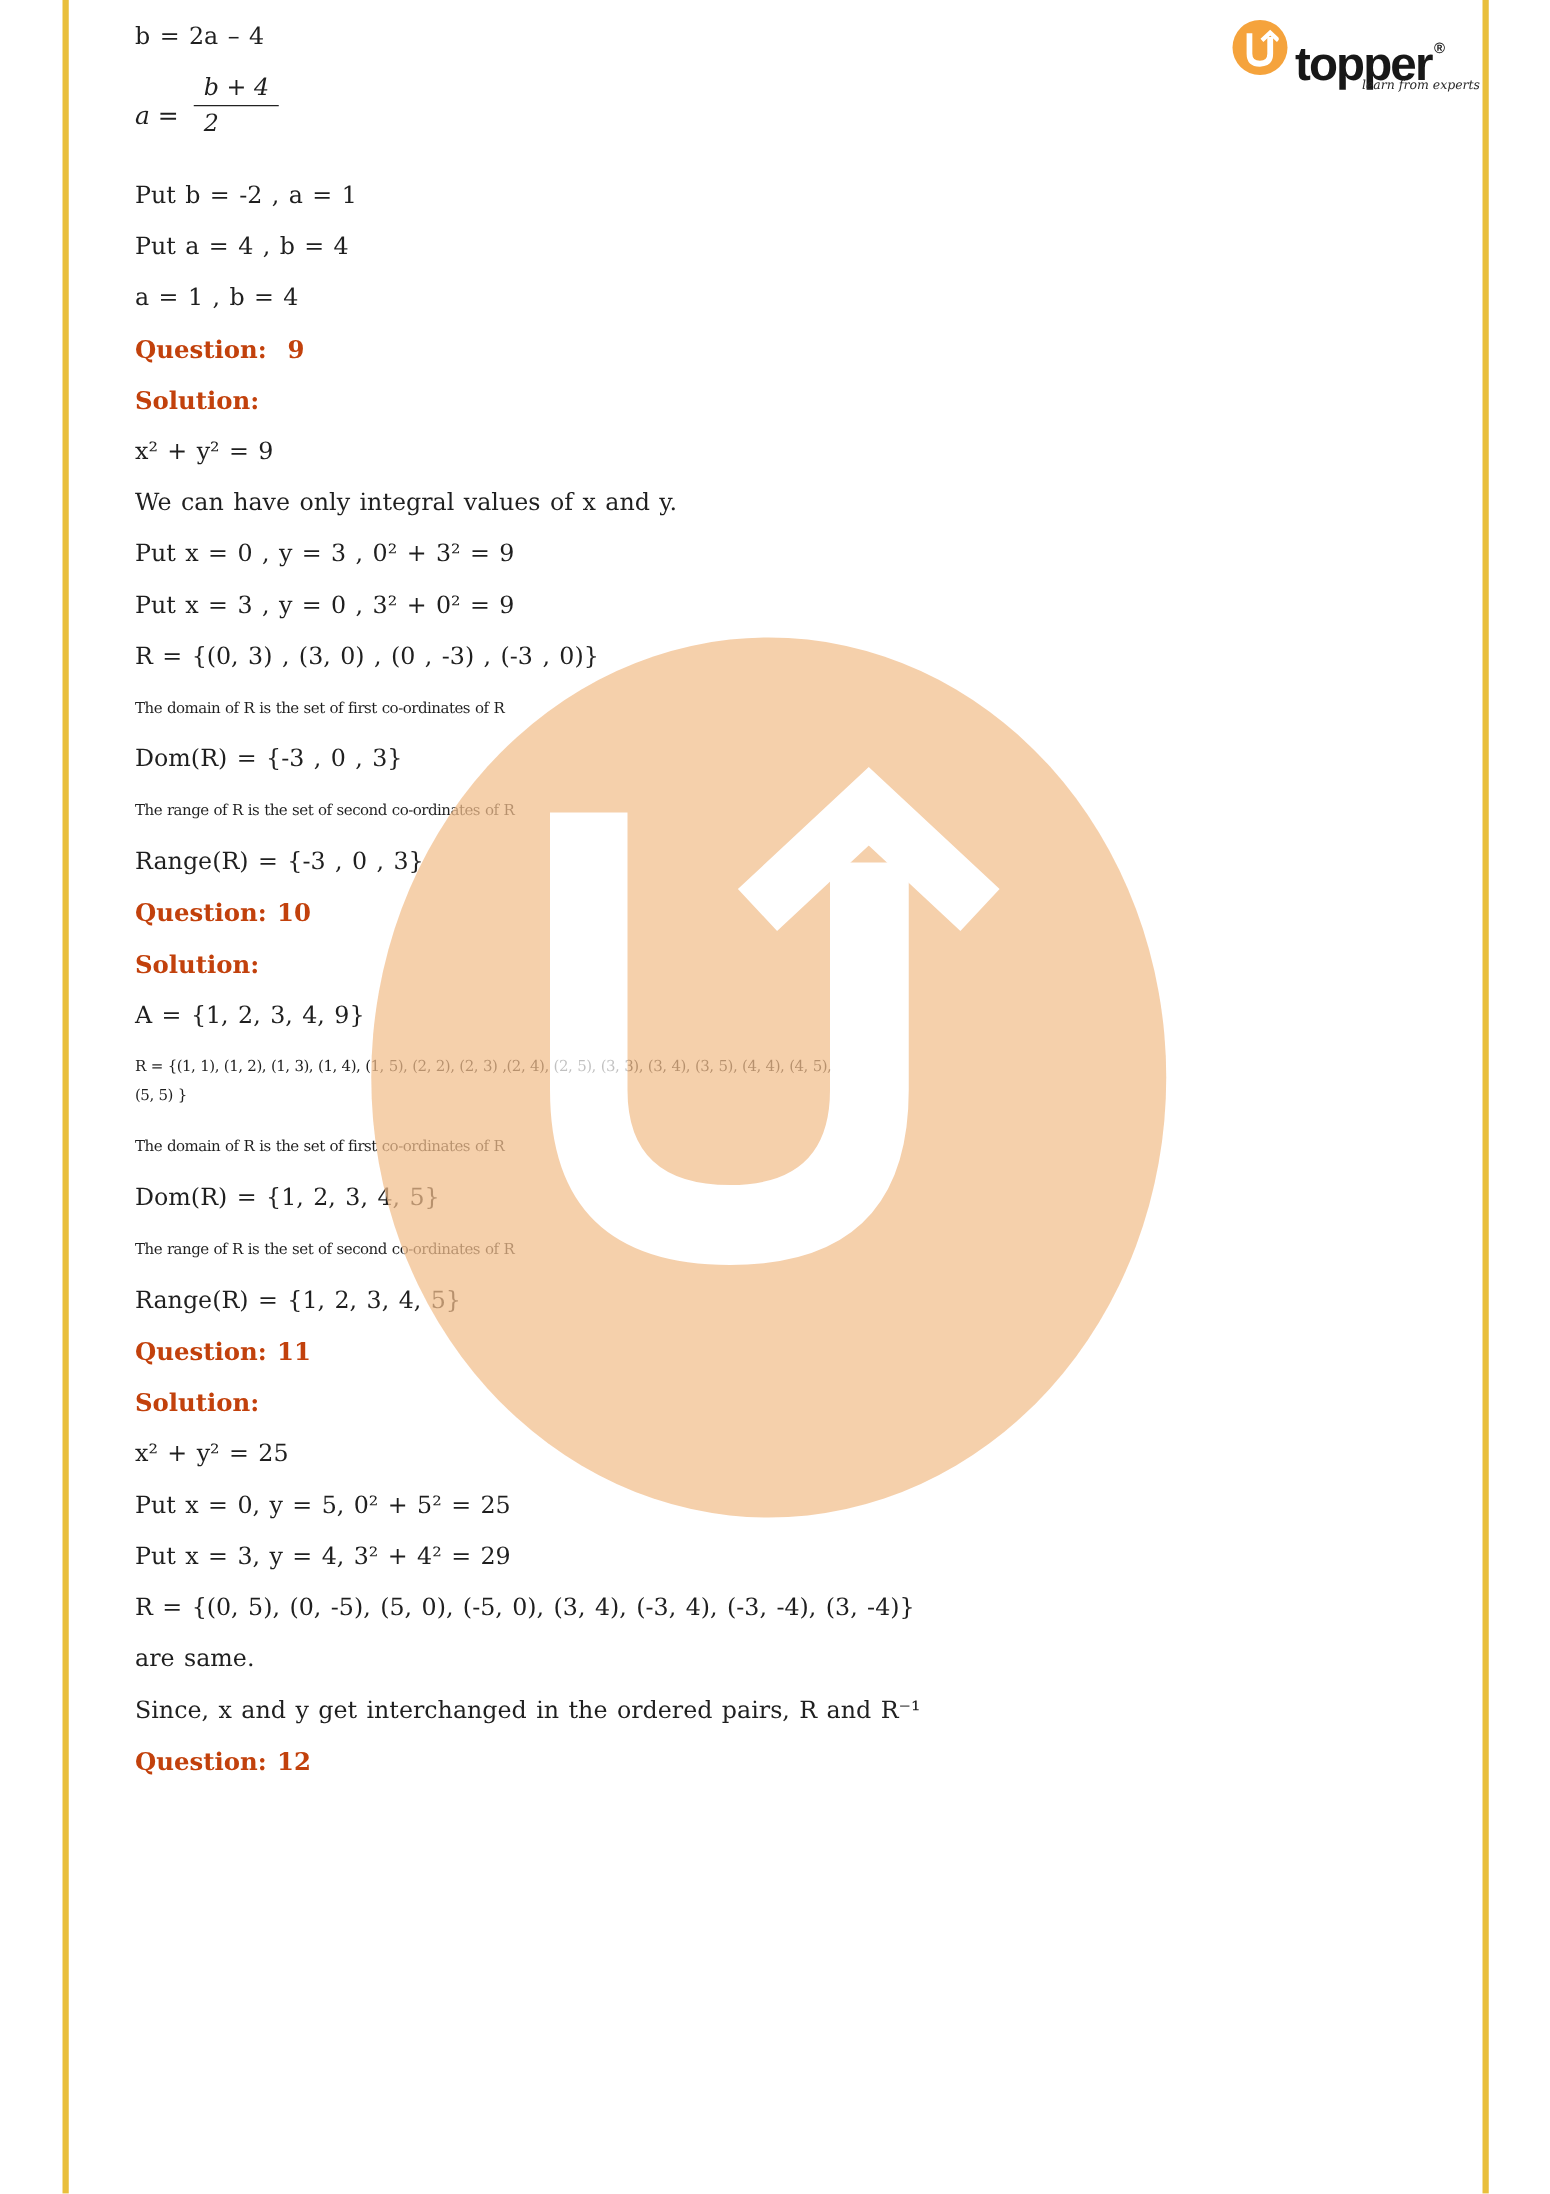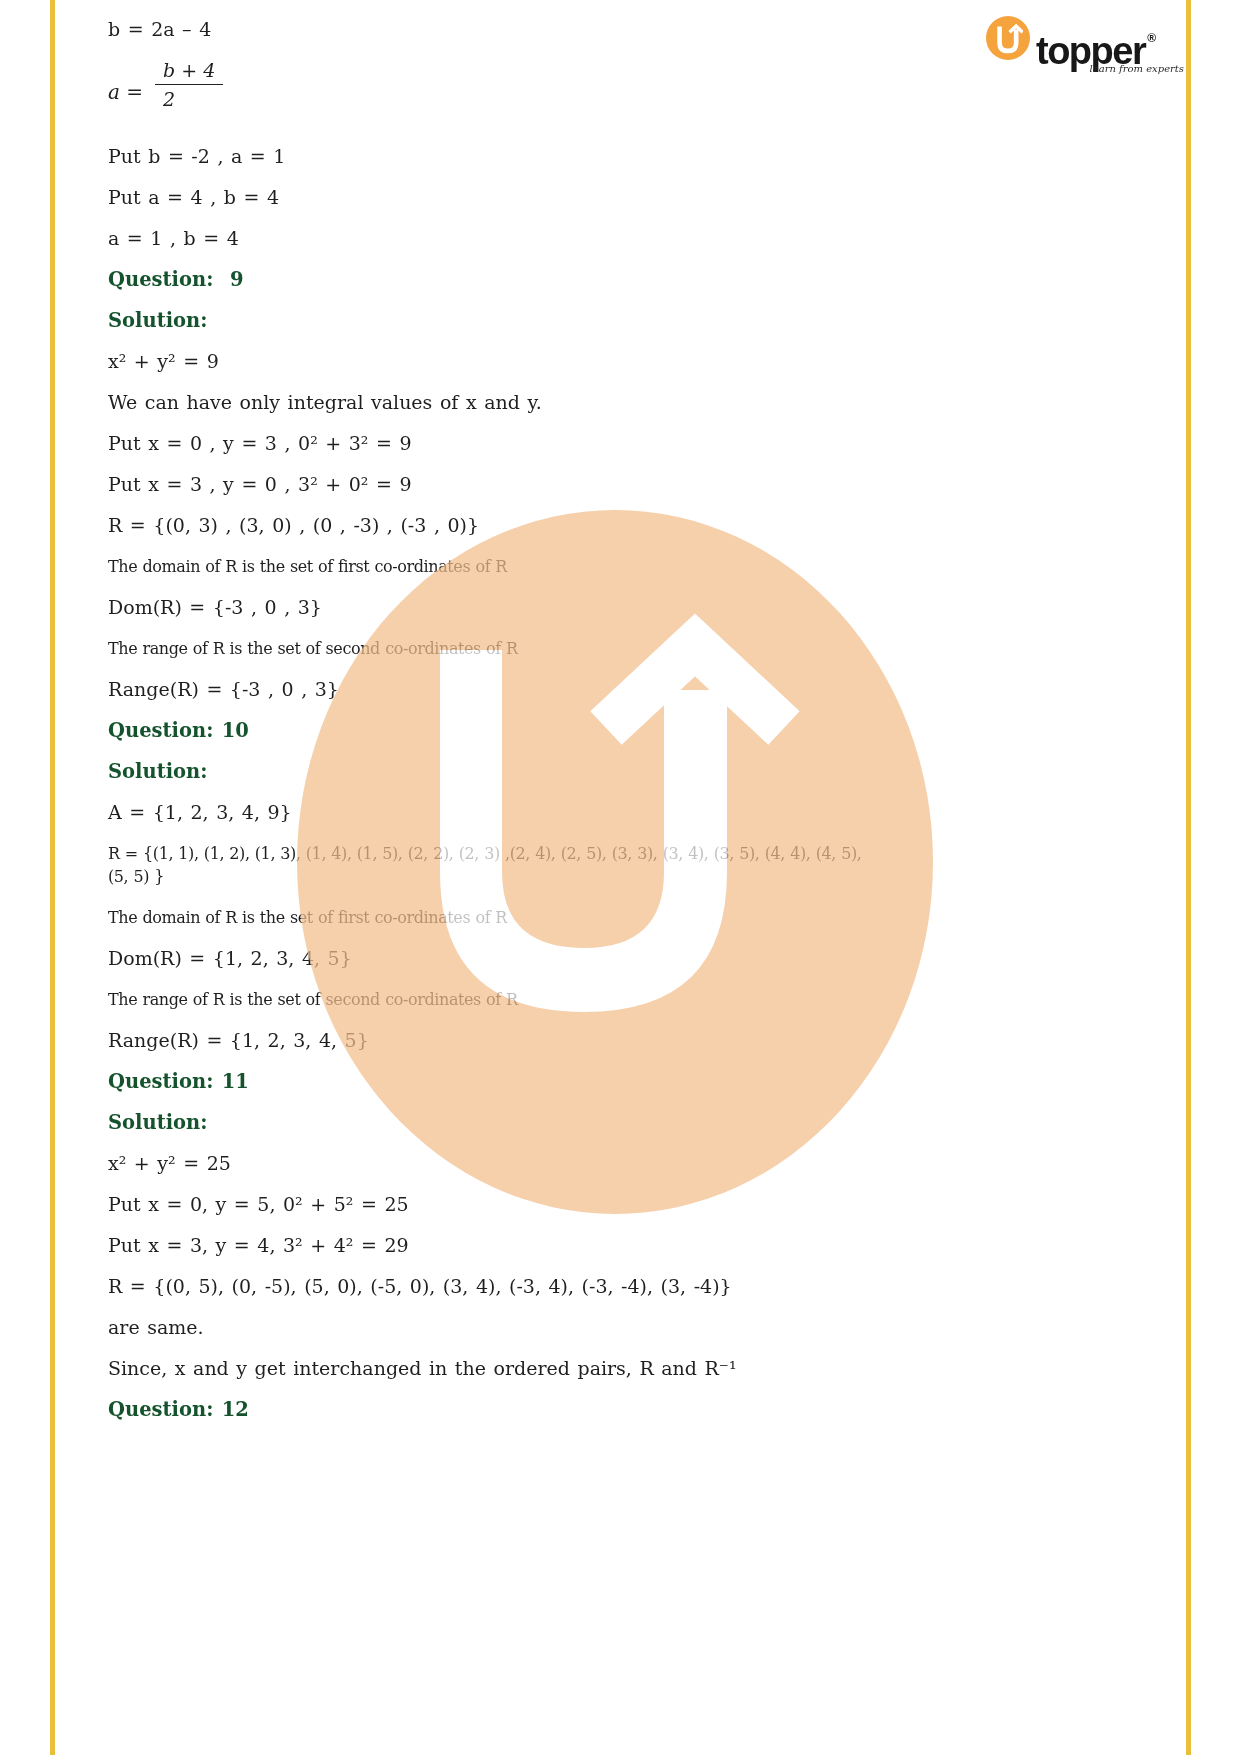--- a/index.html
+++ b/index.html
@@ -45,22 +45,22 @@
   .content{
     position:absolute;left:0;top:0;width:1240px;height:1755px;
     padding:18px 122px 0 108px;box-sizing:border-box;
   }
   .line{
     margin:0 0 18px 0;
     font-size:19px;line-height:23px;
     white-space:pre-wrap;
     word-spacing:1.5px;
   }
-  .line.bold{font-weight:bold;font-size:19.5px;color:#14532d;}
-  .line.nar{font-size:16px;letter-spacing:-0.4px;word-spacing:0.5px;max-width:1012px;}
+  .line.bold{font-weight:bold;font-size:19.5px;color:#c2410c;}
+  .line.nar{font-size:12px;letter-spacing:-0.4px;word-spacing:0.5px;max-width:1012px;}
   .line.eq{}
 
   .fraction-block{margin:2px 0 20px 0;height:66px;}
   .frac-lhs{
     display:inline-block;vertical-align:middle;
     font-style:italic;font-size:20px;margin-top:14px;
   }
   .frac{
     display:inline-block;vertical-align:middle;text-align:left;
     margin-left:12px;font-style:italic;font-size:19px;

